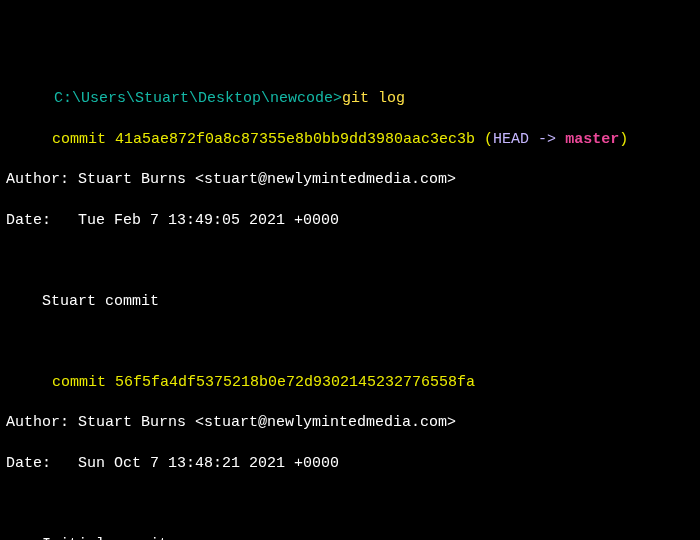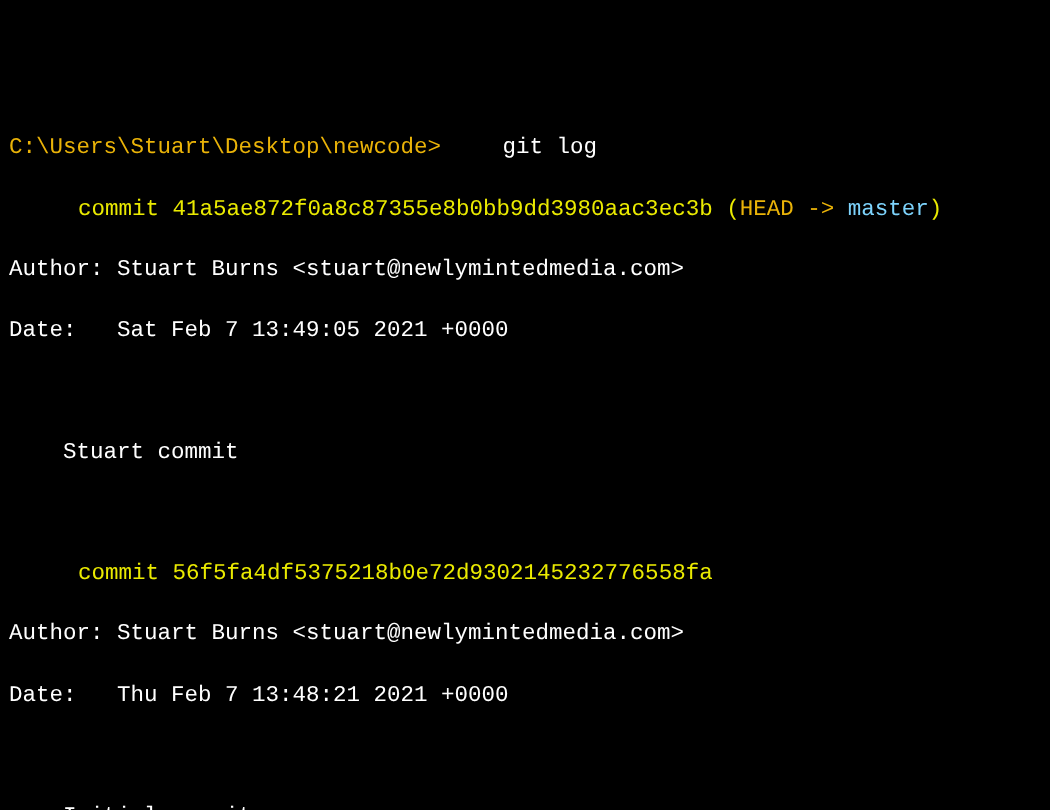--- a/index.html
+++ b/index.html
@@ -12,44 +12,44 @@
       font-family: "Consolas", "Courier New", monospace;
       font-size: 15px;
       line-height: 1.35;
       padding: 8px 6px;
       color: #ffffff;
       width: 700px;
       height: 540px;
       overflow: hidden;
       white-space: pre;
     }
-    .prompt { color: #eab308; }
-    .cmd { color: #ffffff; margin-left: 41px; }
+    .prompt { color: #14b8a6; margin-left: 48px; }
+    .cmd { color: #fde047; }
     .commit-word { color: #eaea00; margin-left: 46px; }
     .hash { color: #eaea00; margin-top: 48px; }
     .paren { color: #eaea00; }
-    .head { color: #eab308; }
-    .branch { color: #7dd3fc; }
+    .head { color: #c4b5fd; }
+    .branch { color: #ec4899; font-weight: bold; }
     .line { display: block; }
   </style>
 </head>
 <body>
 
 
 
 <span class="line"><span class="prompt">C:\Users\Stuart\Desktop\newcode&gt;</span><span class="cmd">git log</span></span>
 <span class="line"><span class="commit-word">commit</span> <span class="hash">41a5ae872f0a8c87355e8b0bb9dd3980aac3ec3b</span><span class="paren"> (</span><span class="head">HEAD -&gt; </span><span class="branch">master</span><span class="paren">)</span></span>
 <span class="line">Author: Stuart Burns &lt;stuart@newlymintedmedia.com&gt;</span>
-<span class="line">Date:   Sat Feb 7 13:49:05 2021 +0000</span>
+<span class="line">Date:   Tue Feb 7 13:49:05 2021 +0000</span>
 <span class="line"> </span>
 <span class="line">    Stuart commit</span>
 <span class="line"> </span>
 <span class="line"><span class="commit-word">commit</span> <span class="hash">56f5fa4df5375218b0e72d9302145232776558fa</span></span>
 <span class="line">Author: Stuart Burns &lt;stuart@newlymintedmedia.com&gt;</span>
-<span class="line">Date:   Thu Feb 7 13:48:21 2021 +0000</span>
+<span class="line">Date:   Sun Oct 7 13:48:21 2021 +0000</span>
 <span class="line"> </span>
 <span class="line">    Initial commit</span>
 
 
 
 
 
 
 
 

